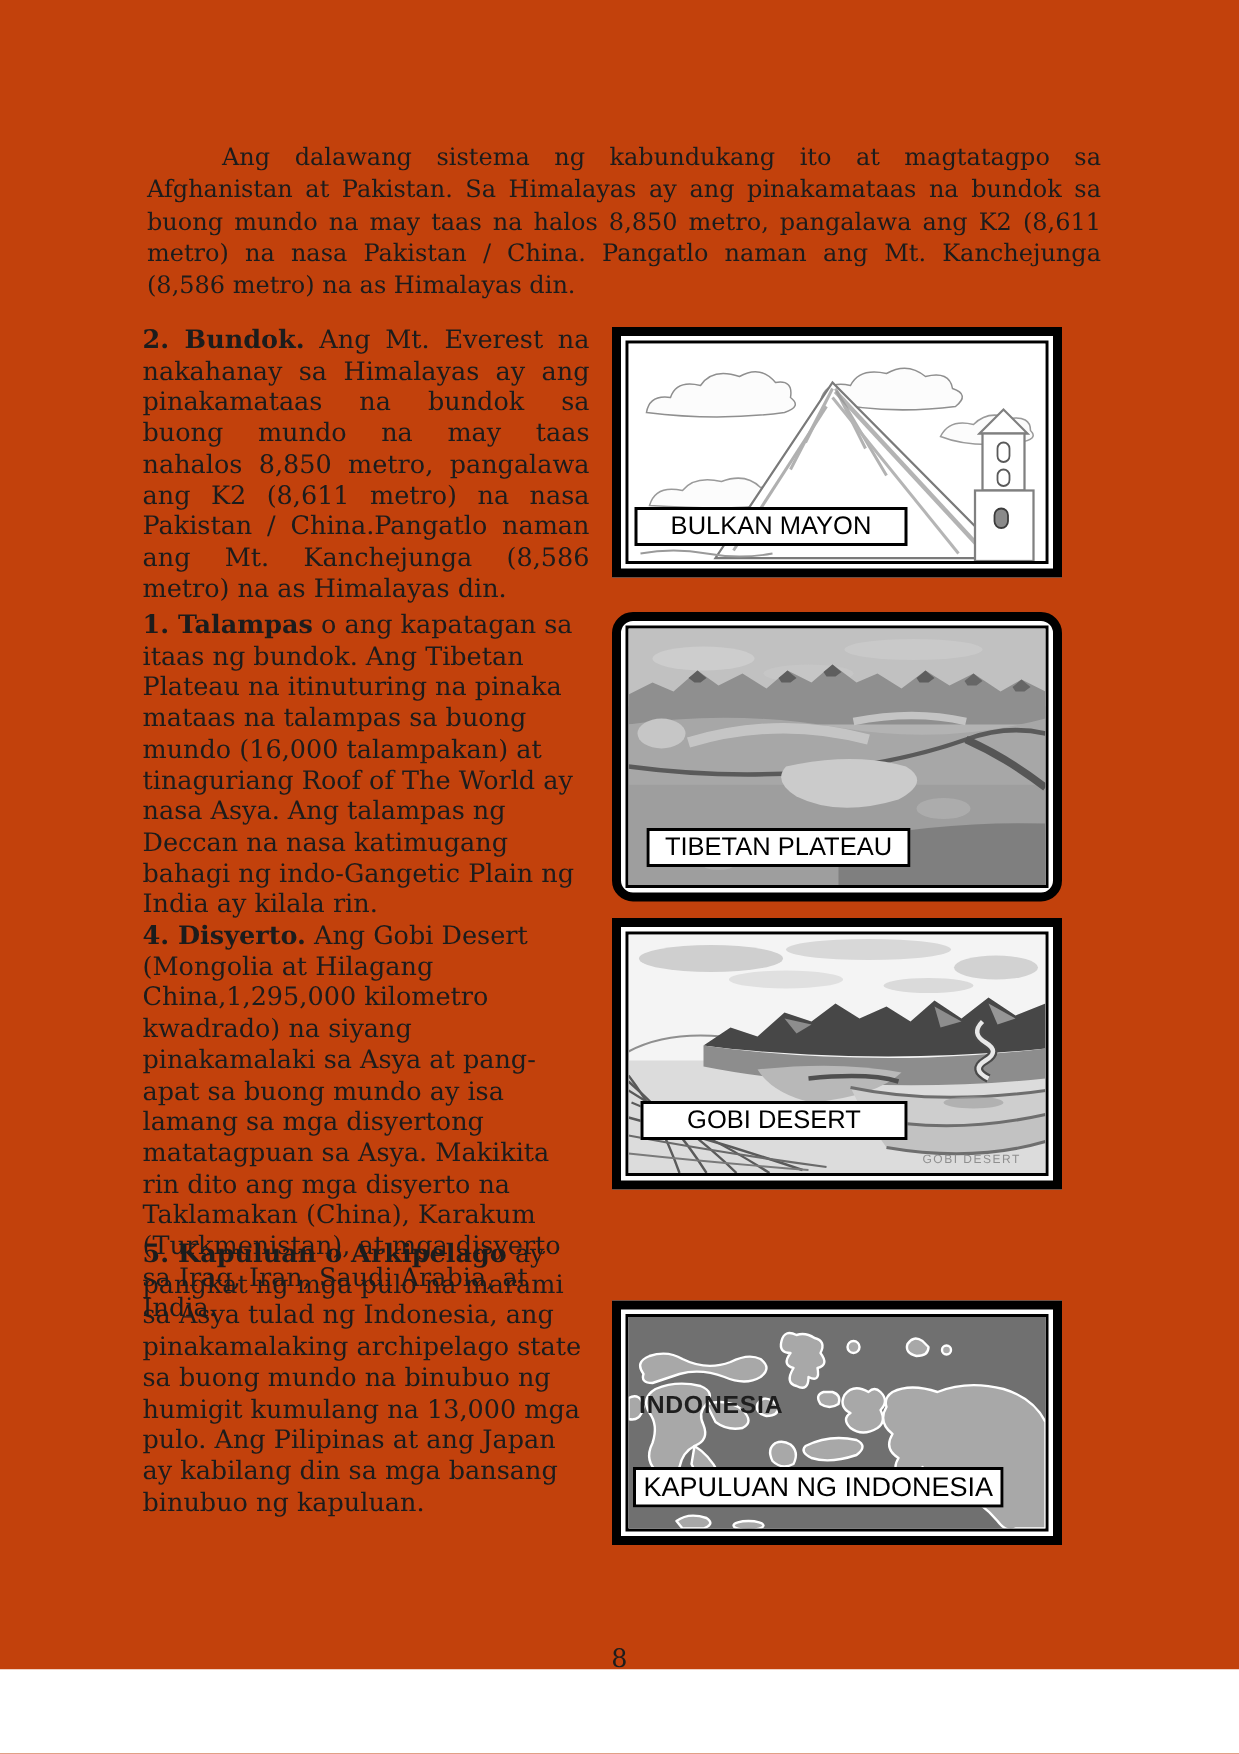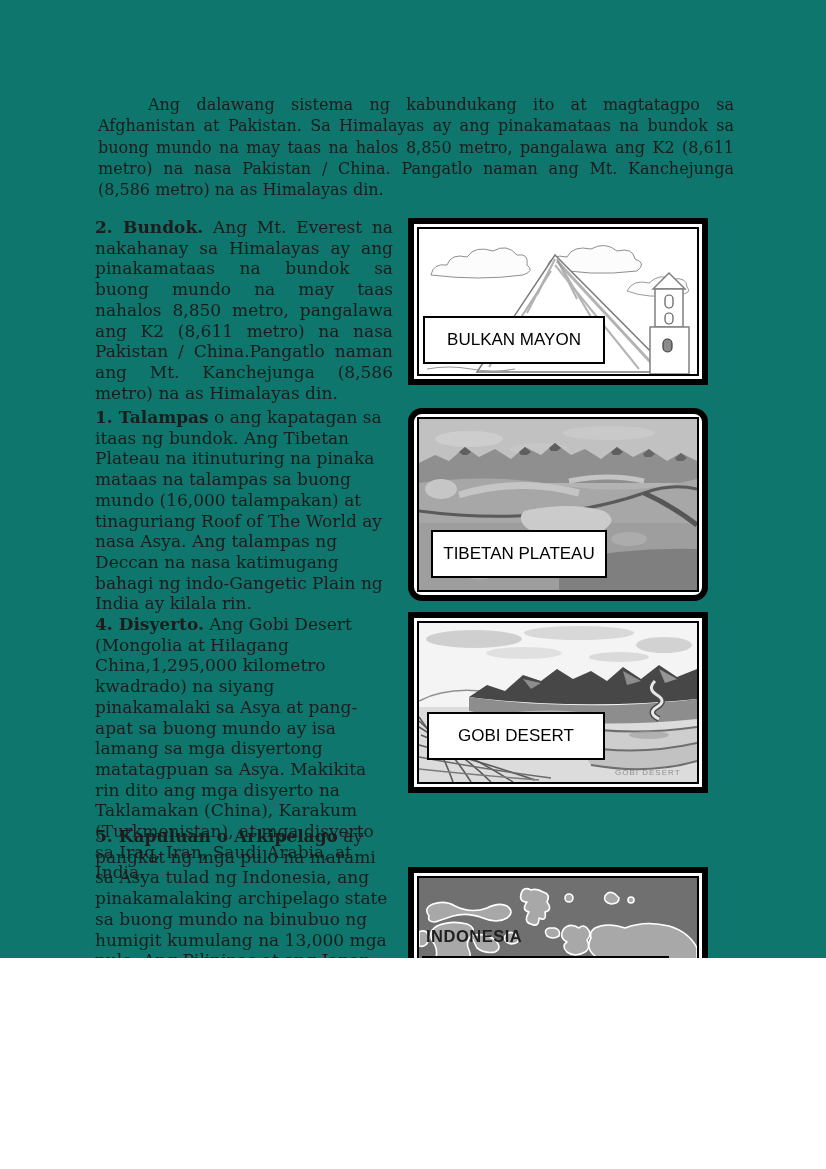--- a/index.html
+++ b/index.html
@@ -1,17 +1,17 @@
 <!DOCTYPE html>
 <html><head>
 <meta charset="utf-8">
 <style>
   html,body{margin:0;padding:0;background:#ffffff;}
   .page{
-    position:relative;width:826px;height:958px;background:#0f766e;
+    position:relative;width:826px;height:1113px;background:#c2410c;
     font-family:"DejaVu Serif",serif;color:#1c1c1c;overflow:hidden;
   }
   .intro{
     position:absolute;left:98px;top:94px;width:636px;margin:0;
     font-size:16px;line-height:21.3px;text-align:justify;text-indent:50px;
   }
   .sec{
     position:absolute;left:95px;width:298px;margin:0;
     font-size:17px;line-height:20.7px;
   }
@@ -29,21 +29,21 @@
     width:100%;height:100%;overflow:hidden;background:#fff;
   }
   .frame-1{top:218px;height:167px;}
   .frame-2{top:408px;height:193px;border-radius:14px;}
   .frame-3{top:612px;height:181px;}
   .frame-4{top:827px;height:163px;margin-top:40px;}
   .frame-inner svg{display:block;width:100%;height:100%;}
   .caption{
     position:absolute;background:#fff;border:2px solid #000;box-sizing:border-box;
     font-family:"Liberation Sans",sans-serif;font-size:17px;color:#000;
-    text-align:center;padding:12px 0;white-space:nowrap;
+    text-align:center;padding:1px 0;white-space:nowrap;
   }
   .cap-1{left:4px;bottom:10px;width:182px;}
   .cap-2{left:12px;bottom:12px;width:176px;}
   .cap-3{left:8px;bottom:22px;width:178px;}
   .cap-4{left:3px;bottom:14px;width:247px;font-size:18px;}
   .map-label{
     font-family:"Liberation Sans",sans-serif;font-weight:bold;
     font-size:16.5px;letter-spacing:0.5px;fill:#1e1e1e;
   }
   .signature{

